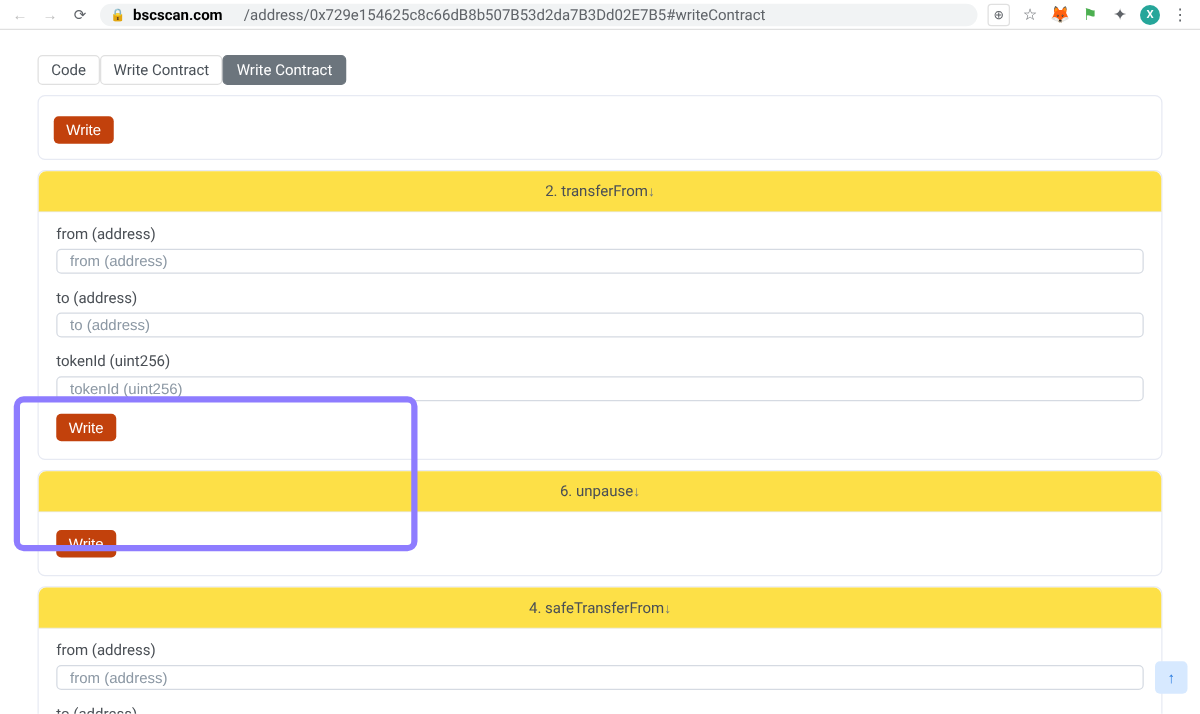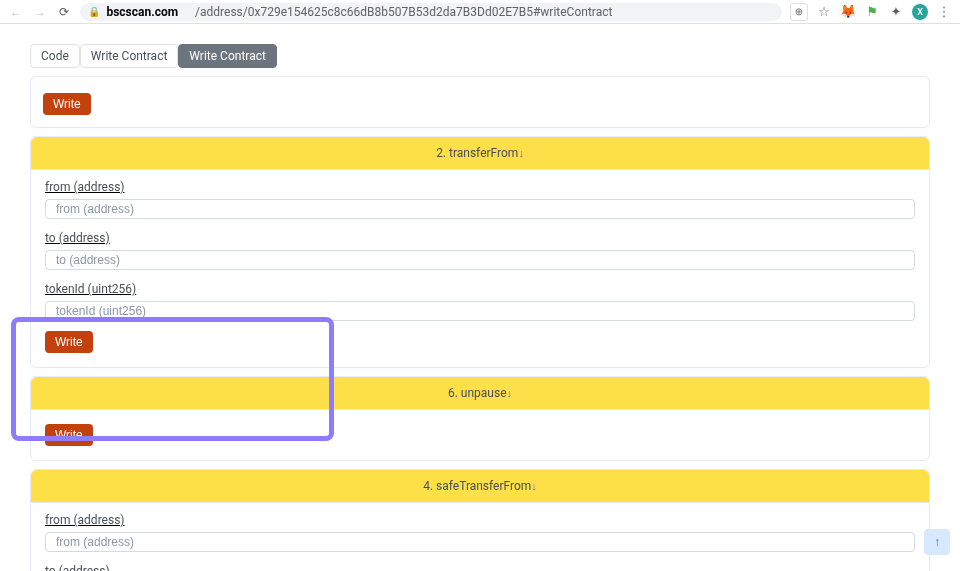--- a/index.html
+++ b/index.html
@@ -85,21 +85,21 @@
     padding: 9px 14px;
     background: #fde047;
     border-top: 1px solid #e7eaf3;
     border-bottom: 1px solid #e7eaf3;
     font-size: 12px;
     color: #4a4f55;
     cursor: pointer;
   }
   .card .section-header:first-child { border-top: none; border-radius: 6px 6px 0 0; }
   .chev { font-size: 11px; color: #6c757d; }
-  .form-body { padding: 10px 14px 14px 14px; text-decoration: underline; }
+  .form-body { padding: 10px 14px 14px 14px; }
   .field-label {
     font-size: 12px;
     color: #4a4f55;
     margin-bottom: 4px;
     margin-top: 6px;
   }
   .field-label:first-child { margin-top: 0; }
   .text-input {
     width: 100%;
     border: 1px solid #d5dae2;

